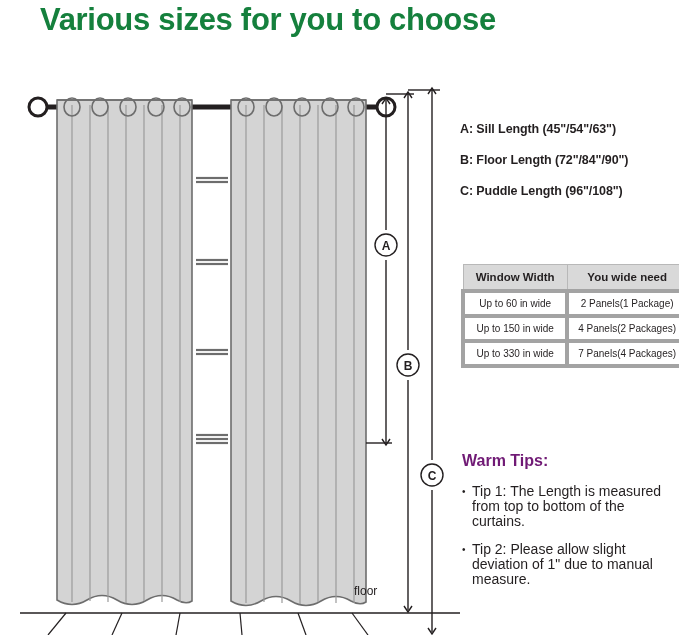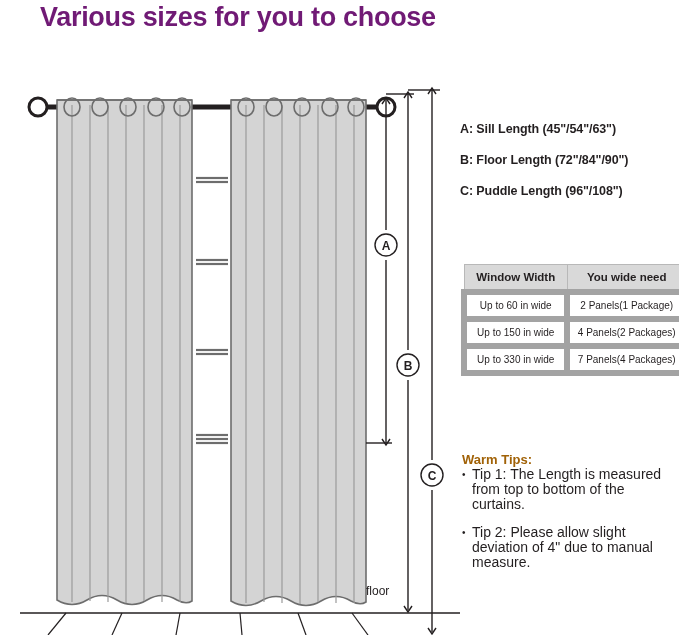--- a/index.html
+++ b/index.html
@@ -19,24 +19,24 @@
     position: relative;
     width: 679px;
     height: 635px;
   }
   
   .title {
     position: absolute;
     left: 40px;
     top: 2px;
     width: 620px;
-    font-size: 27px;
+    font-size: 31px;
     font-weight: bold;
     letter-spacing: -0.3px;
-    color: #701a75;
+    color: #15803d;
     white-space: nowrap;
   }
   
   .diagram {
     position: absolute;
     left: 0;
     top: 60px;
   }
   
   .legend {
@@ -68,59 +68,60 @@
   table.sizes th {
     background: #d9d9d9;
     border: 1px solid #b8b8b8;
     font-weight: bold;
     font-size: 11.5px;
     padding: 6px 4px;
     text-align: center;
     color: #231f20;
   }
   table.sizes td {
-    border: 6px solid #a3a3a3;
+    border: 4px solid #a3a3a3;
     padding: 5px 4px;
     text-align: center;
     color: #231f20;
     font-size: 10px;
   }
   table.sizes td.col1 { width: 96px; }
   table.sizes td.col2 { width: 112px; }
   
   .tips {
     position: absolute;
     left: 462px;
     top: 452px;
     width: 212px;
   }
   .tips-title {
-    font-size: 13px;
-    font-weight: bold;
-    color: #a16207;
+    font-size: 16px;
+    font-weight: bold;
+    color: #701a75;
+    margin-bottom: 14px;
   }
   .tip {
     position: relative;
     font-size: 14px;
     line-height: 15px;
     color: #231f20;
     padding-left: 10px;
     margin-bottom: 13px;
   }
   .tip::before {
     content: "\2022";
     position: absolute;
     left: 0;
     top: 0;
     font-size: 10px;
     color: #231f20;
   }
   .floor-label {
     position: absolute;
-    left: 366px;
+    left: 354px;
     top: 584px;
     font-size: 12px;
     color: #231f20;
   }
 </style>
 </head>
 <body>
 
 <div id="page">
 
@@ -256,16 +257,16 @@
           <td class="col1">Up to 330 in wide</td>
           <td class="col2">7 Panels(4 Packages)</td>
         </tr>
       </tbody>
     </table>
   </div>
 
   <div class="tips">
     <div class="tips-title">Warm Tips:</div>
     <div class="tip">Tip 1: The Length is measured from top to bottom of the curtains.</div>
-    <div class="tip">Tip 2:  Please allow slight deviation of 4" due to manual measure.</div>
+    <div class="tip">Tip 2:  Please allow slight deviation of 1" due to manual measure.</div>
   </div>
 
 </div>
 
 </body></html>

